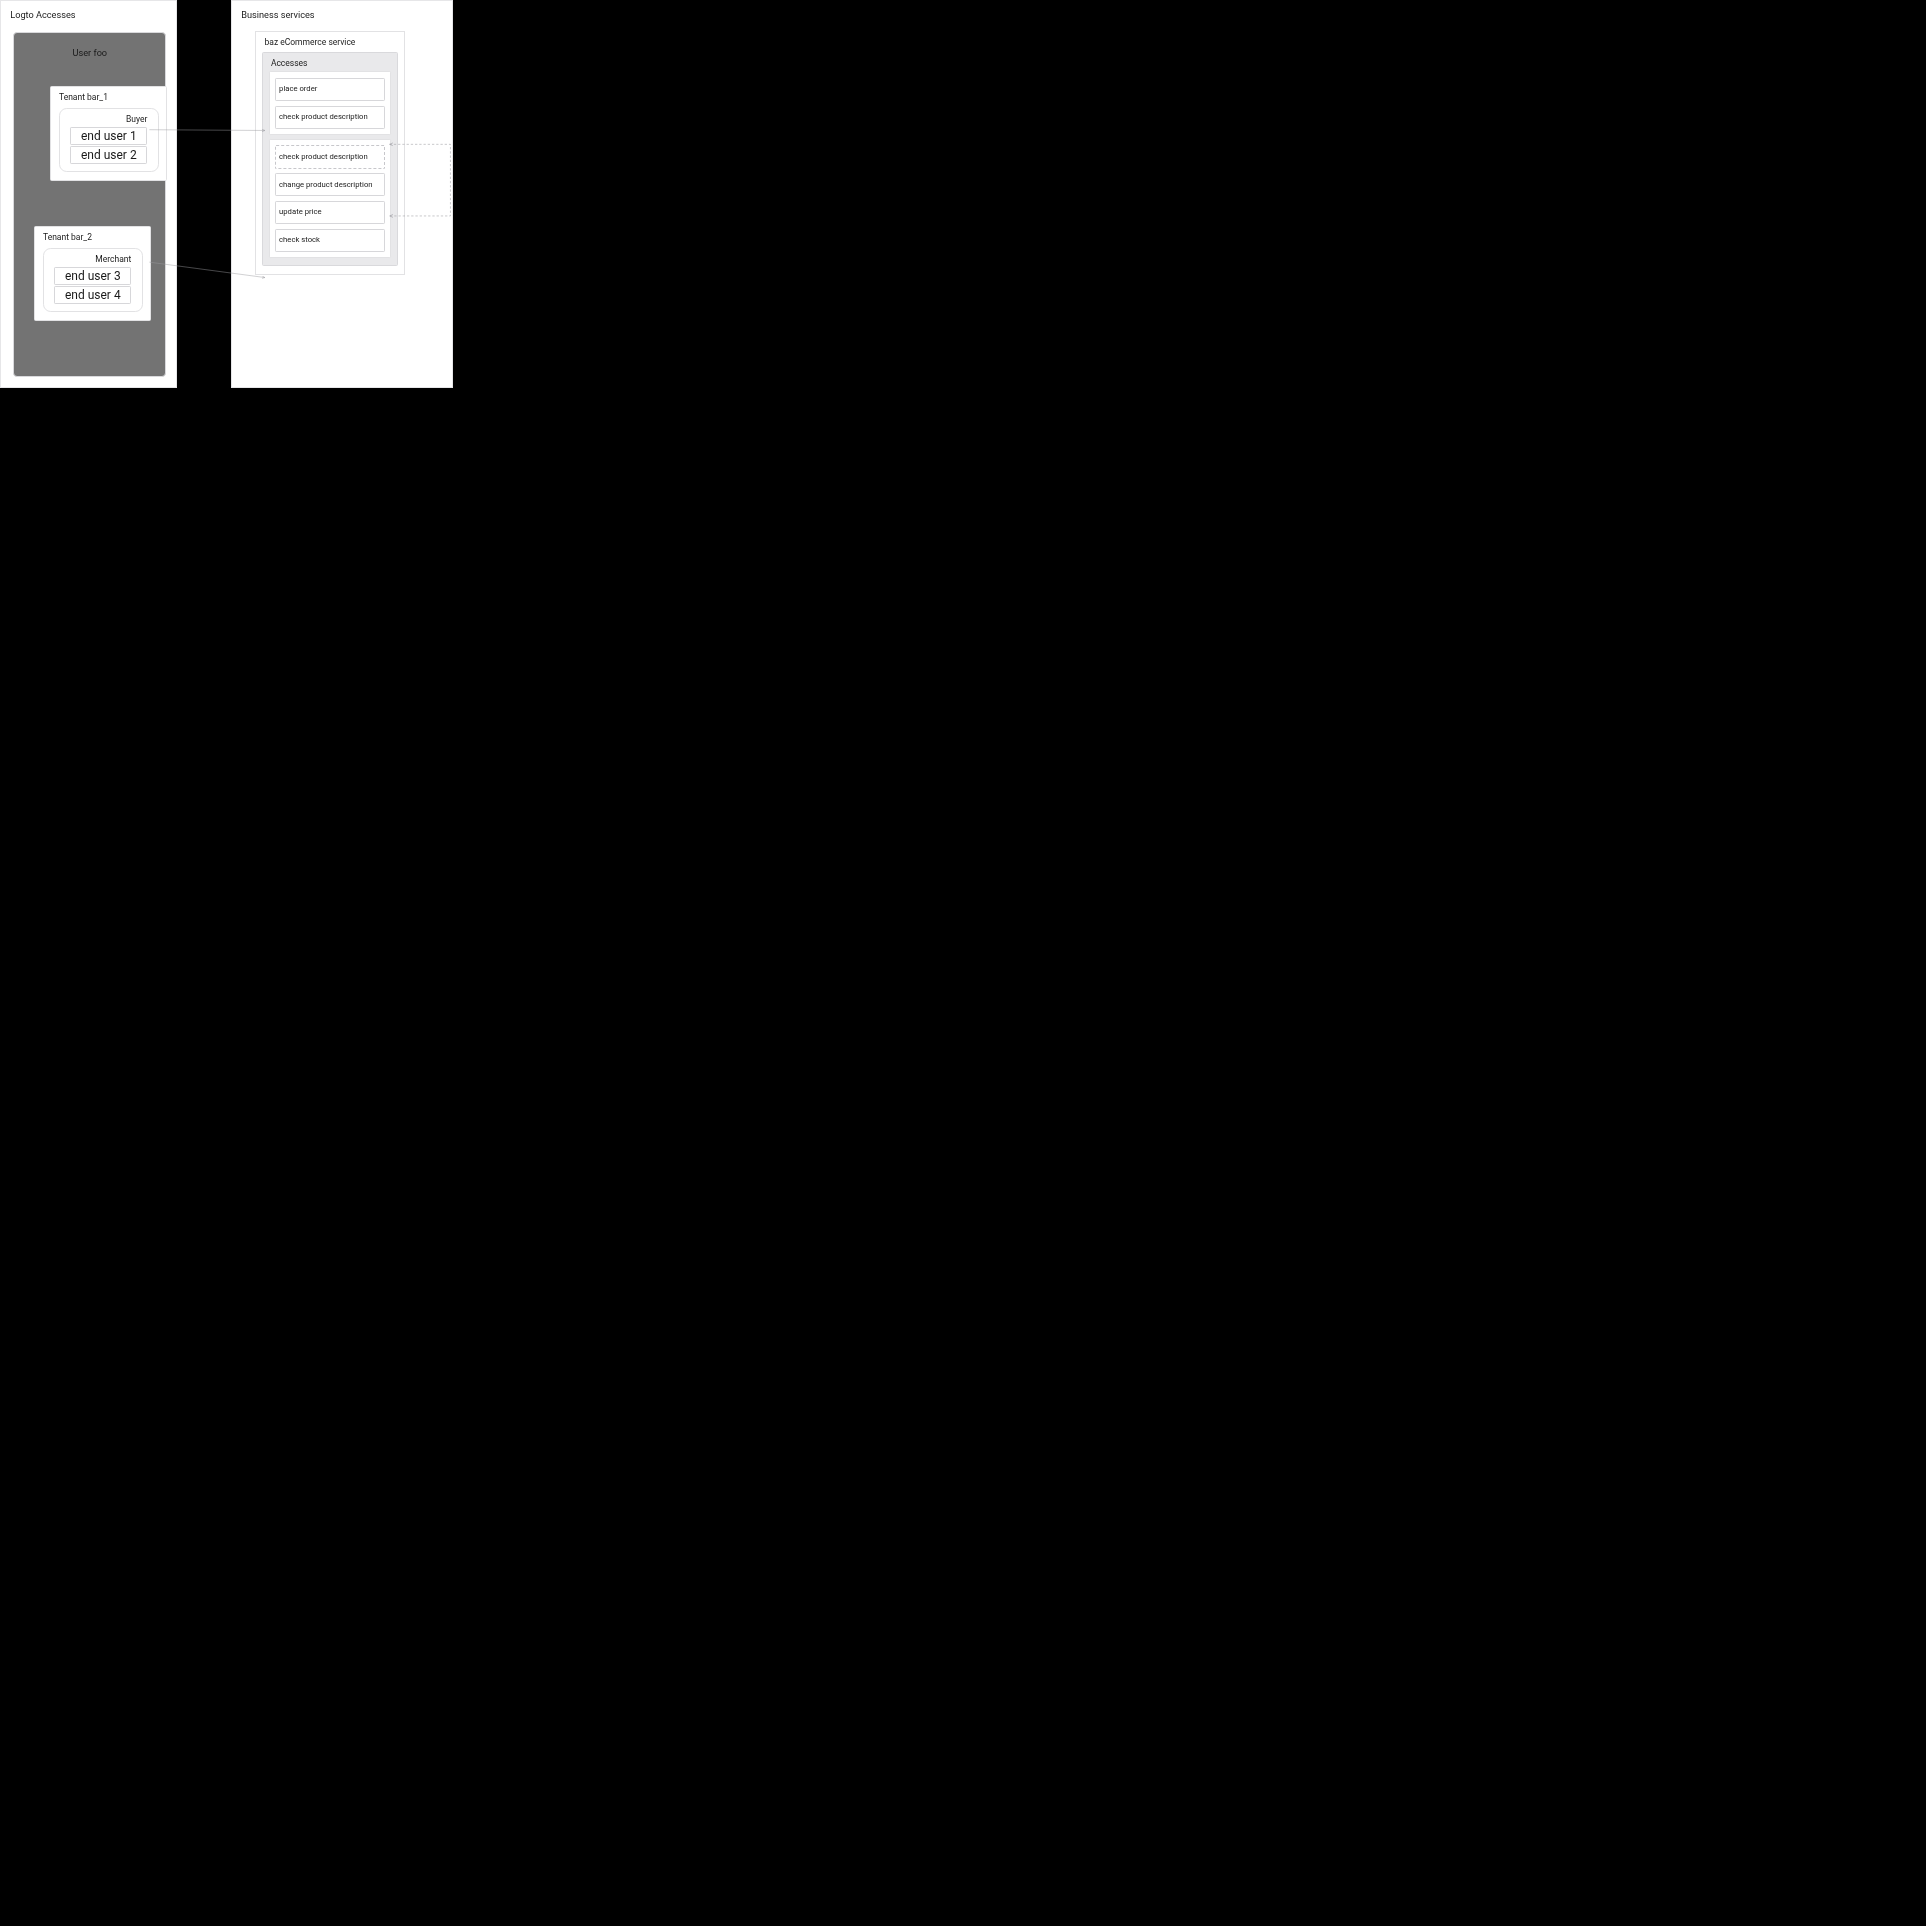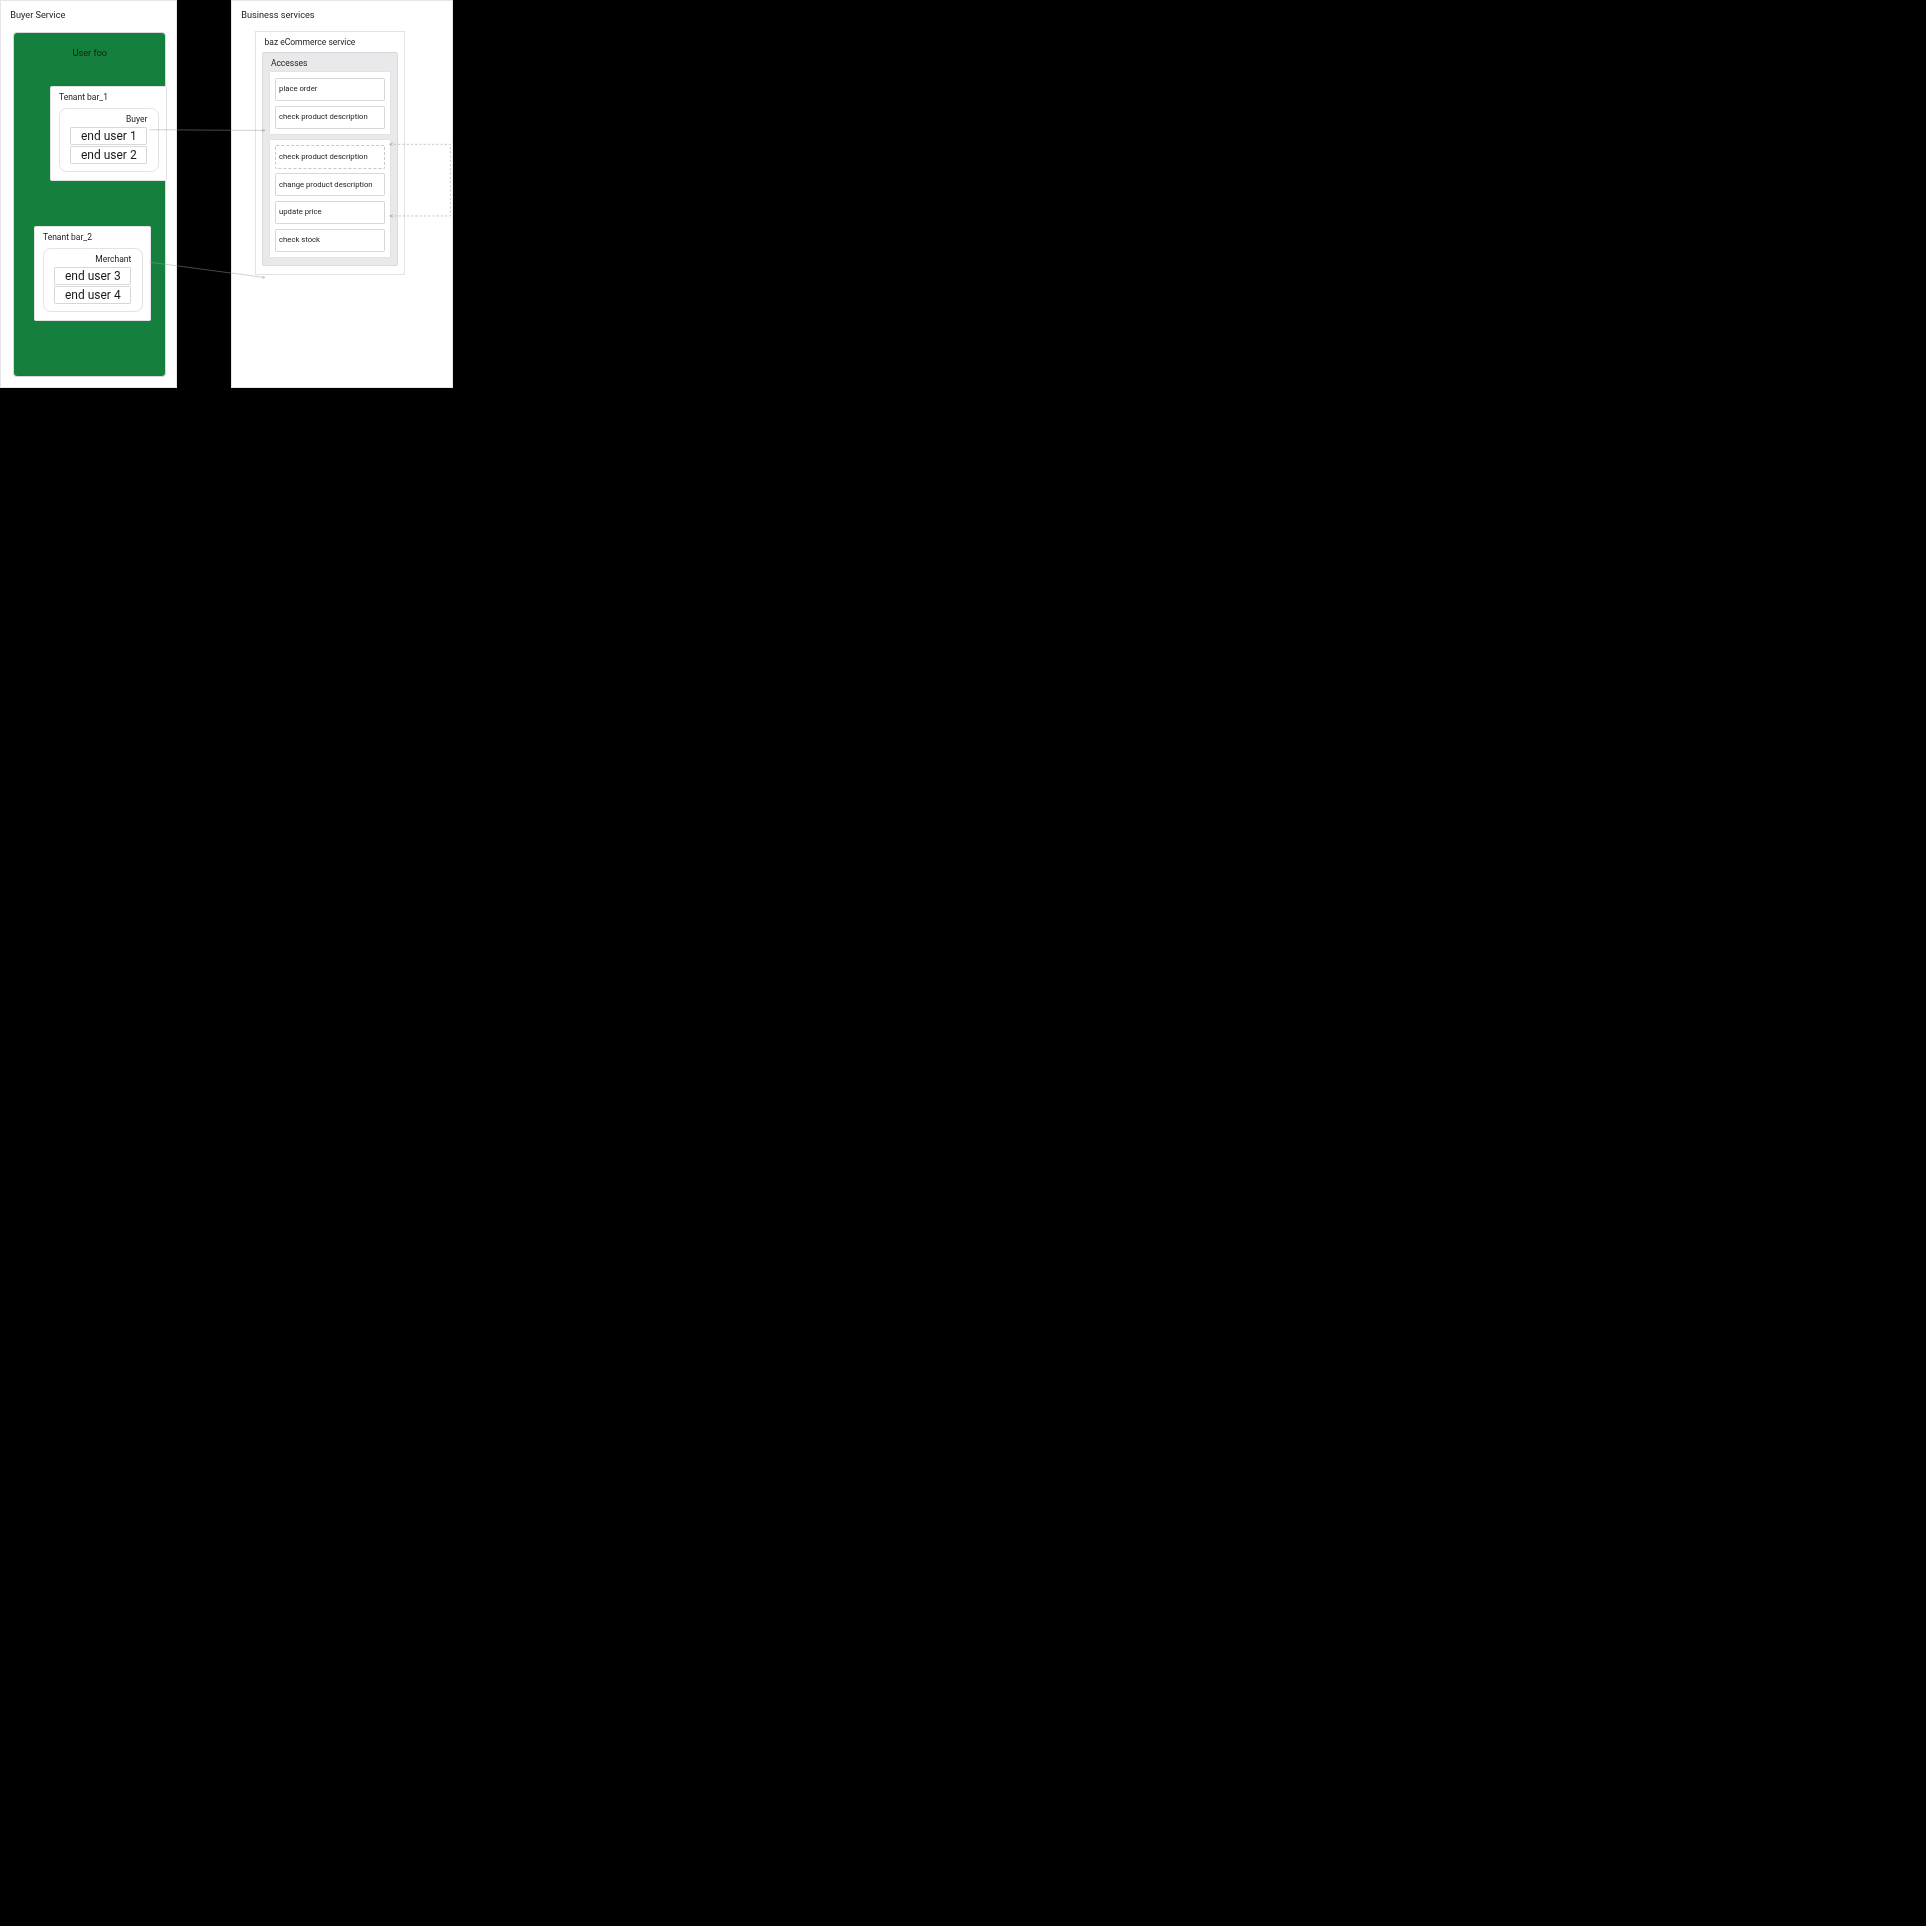--- a/index.html
+++ b/index.html
@@ -23,21 +23,21 @@
   }
   .panel-title {
     font-size: 9.2px;
     font-weight: 400;
     padding: 7.7px 9.2px 0 9.2px;
   }
 
   
   .user-block {
     position: absolute;
-    background: #15803d;
+    background: #737373;
     border: 0.4px solid #d9d9dc;
     border-radius: 4px;
     box-sizing: border-box;
   }
   .user-title {
     text-align: center;
     font-size: 9.2px;
     padding-top: 14px;
   }
 
@@ -128,21 +128,21 @@
     height: 388px;
     pointer-events: none;
   }
 </style>
 </head>
 <body>
 
 <div class="canvas">
 
   <div class="panel" style="left:0px; top:0px; width:177px; height:388px;">
-    <div class="panel-title">Buyer Service</div>
+    <div class="panel-title">Logto Accesses</div>
 
     <div class="user-block" style="left:12.3px; top:31px; width:153px; height:345px;">
       <div class="user-title">User foo</div>
 
       <div class="tenant-block" style="left:36px; top:53px; width:117px;">
         <div class="tenant-title">Tenant bar_1</div>
         <div class="role-block">
           <div class="role-title">Buyer</div>
           <div class="enduser">end user 1</div>
           <div class="enduser">end user 2</div>

